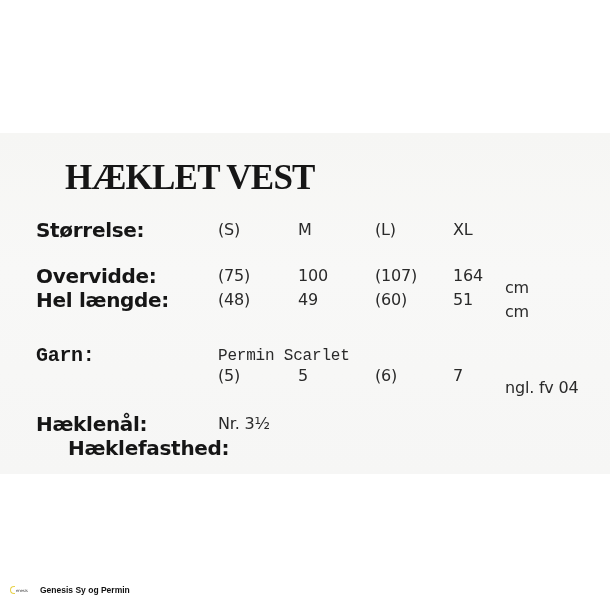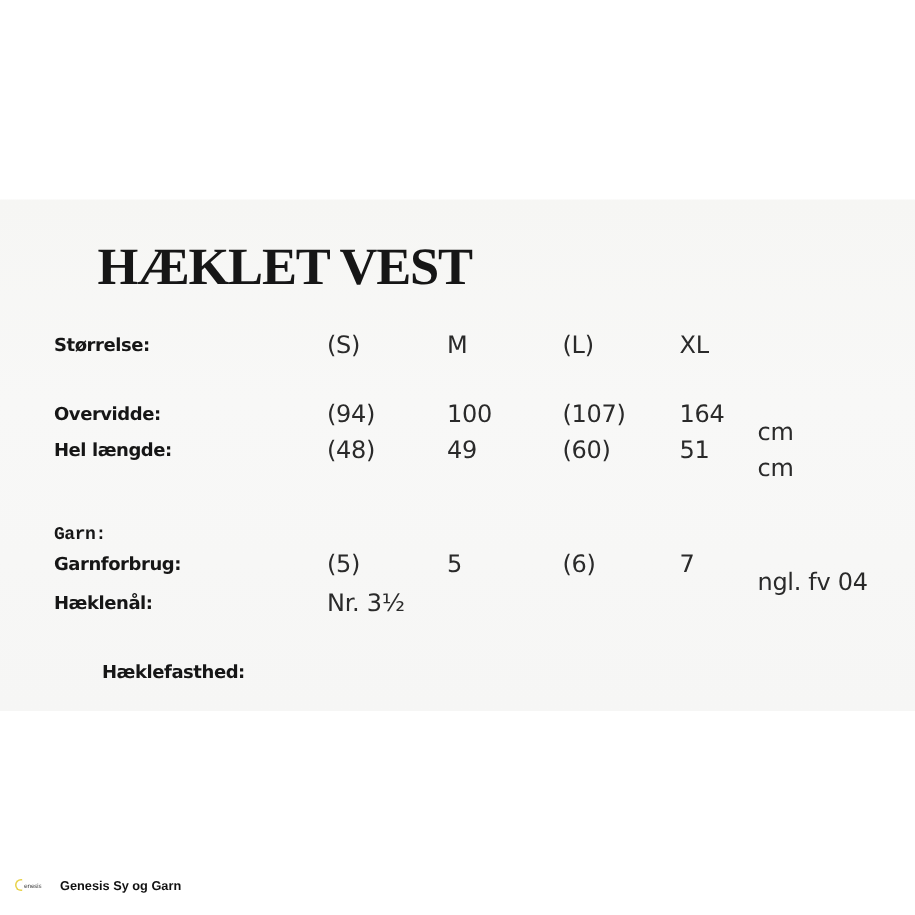--- a/index.html
+++ b/index.html
@@ -41,21 +41,21 @@
       width: 610px;
       height: 22px;
       font-size: 16px;
       line-height: 22px;
       white-space: nowrap;
     }
     .label {
       position: absolute;
       left: 36px;
       font-weight: bold;
-      font-size: 12px;
+      font-size: 20px;
       letter-spacing: -0.3px;
       color: #161616;
     }
     .cell {
       position: absolute;
       font-size: 16px;
       letter-spacing: -0.2px;
       color: #2a2a2a;
     }
     .c1 { left: 218px; }
@@ -113,57 +113,57 @@
 <div class="row" style="top:219px;">
   <span class="label">Størrelse:</span>
   <span class="cell c1">(S)</span>
   <span class="cell c2">M</span>
   <span class="cell c3">(L)</span>
   <span class="cell c4">XL</span>
 </div>
 
 <div class="row" style="top:265px;">
   <span class="label">Overvidde:</span>
-  <span class="cell c1">(94)</span>
+  <span class="cell c1">(75)</span>
   <span class="cell c2">100</span>
   <span class="cell c3">(107)</span>
   <span class="cell c4">164</span>
   <span class="cell c5">cm</span>
 </div>
 
 <div class="row" style="top:289px;">
   <span class="label">Hel længde:</span>
   <span class="cell c1">(48)</span>
   <span class="cell c2">49</span>
   <span class="cell c3">(60)</span>
   <span class="cell c4">51</span>
   <span class="cell c5">cm</span>
 </div>
 
 <div class="row" style="top:345px;font-family:Liberation Mono, monospace;">
   <span class="label">Garn:</span>
+  <span class="cell c1">Permin Scarlet</span>
 </div>
 
 <div class="row" style="top:365px;">
-  <span class="label">Garnforbrug:</span>
   <span class="cell c1">(5)</span>
   <span class="cell c2">5</span>
   <span class="cell c3">(6)</span>
   <span class="cell c4">7</span>
   <span class="cell c5">ngl. fv 04</span>
 </div>
 
-<div class="row" style="top:391px;">
+<div class="row" style="top:413px;">
   <span class="label">Hæklenål:</span>
   <span class="cell c1">Nr. 3½</span>
 </div>
 
 <div class="row" style="top:437px;margin-left:32px;">
   <span class="label">Hæklefasthed:</span>
 </div>
 
 <div class="footer">
   <span class="logo">
     <span class="logo-g"></span>
     <span class="logo-text">enesis</span>
   </span>
-  <span class="footer-text">Genesis Sy og Garn</span>
+  <span class="footer-text">Genesis Sy og Permin</span>
 </div>
 
 </body></html>

